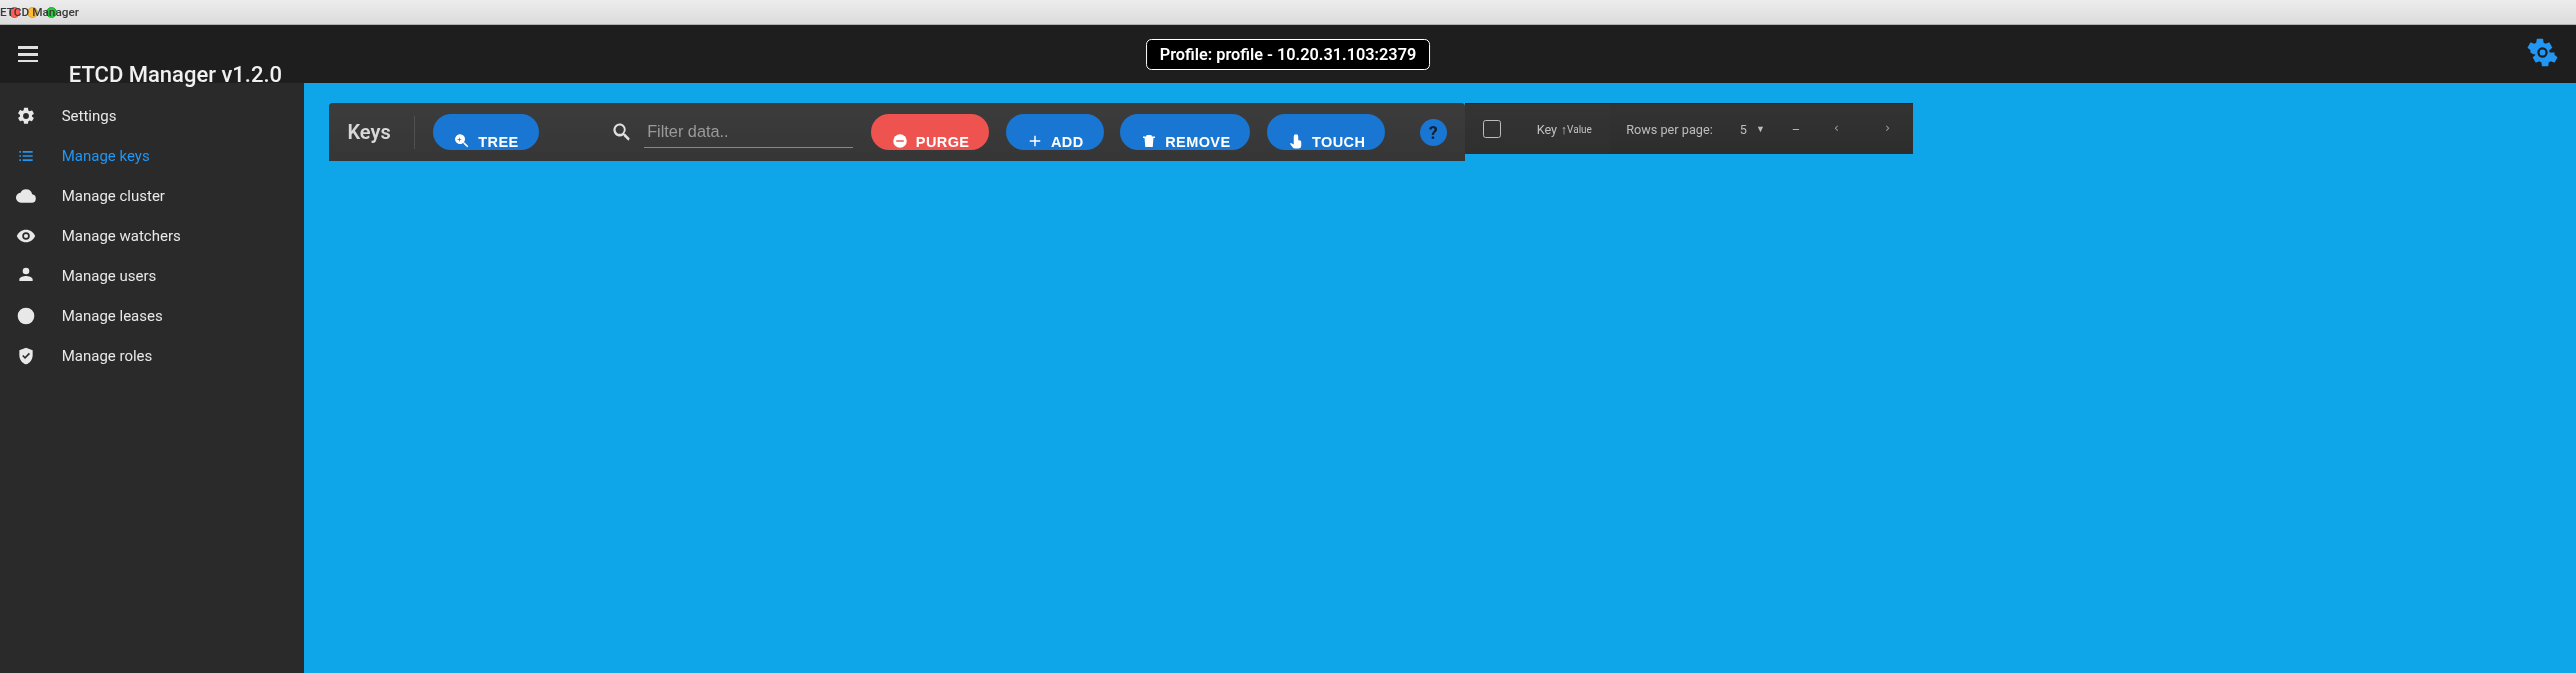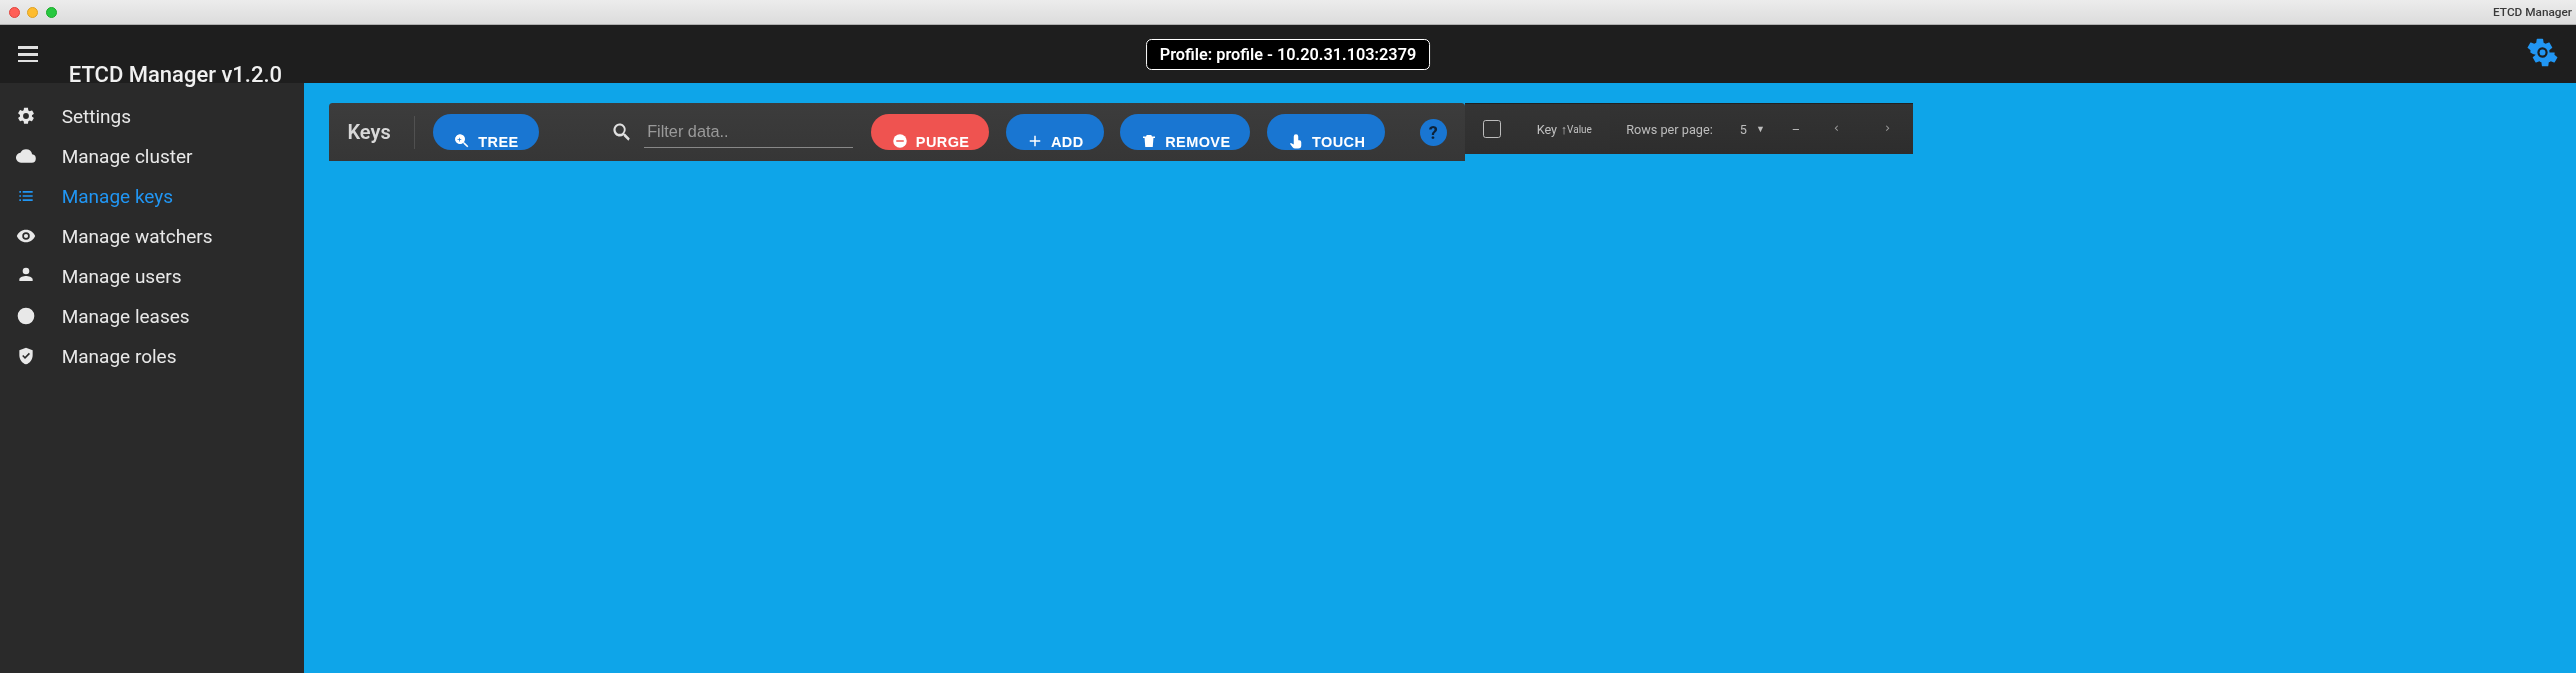--- a/index.html
+++ b/index.html
@@ -27,21 +27,21 @@
   }
   .traffic-light {
     width: 11px; height: 11px; border-radius: 50%;
   }
   .tl-close { background: #ff5f57; border: 0.5px solid #e0443e; }
   .tl-min   { background: #febc2e; border: 0.5px solid #dea123; }
   .tl-max   { background: #28c840; border: 0.5px solid #1aab29; }
   .window-title {
     position: absolute;
     left: 0; right: 4px;
-    text-align: right;
+    text-align: left;
     font-size: 11.8px;
     color: #3a3a3a;
     font-weight: 500;
     pointer-events: none;
   }
 
   
   .appbar {
     height: 58px;
     background: #1e1e1e;
@@ -97,21 +97,21 @@
     padding-top: 12.7px;
     flex-shrink: 0;
   }
   .side-item {
     display: flex;
     align-items: center;
     height: 40px;
     padding: 0 16.3px;
     gap: 25.4px;
     cursor: pointer;
-    font-size: 19px;
+    font-size: 15px;
     color: #e8e8e8;
   }
   .side-item.active { color: #2196f3; }
   .side-item .side-icon { width: 20px; height: 20px; display: flex; align-items: center; justify-content: center; flex-shrink: 0; }
   .side-item .side-icon svg { width: 20px; height: 20px; fill: currentColor; }
 
   
   .main {
     flex: 1;
     background: #0ea5e9;
@@ -302,36 +302,36 @@
 
     <div class="side-item">
       <span class="side-icon">
         <svg viewBox="0 0 24 24">
             <path d="M19.14 12.94a7.14 7.14 0 000-1.88l2.03-1.58a.5.5 0 00.12-.64l-1.92-3.32a.5.5 0 00-.61-.22l-2.39.96a7.03 7.03 0 00-1.62-.94l-.36-2.54A.5.5 0 0013.9 2h-3.84a.5.5 0 00-.49.42l-.36 2.54c-.58.24-1.12.55-1.62.94l-2.39-.96a.5.5 0 00-.61.22L2.67 8.48a.5.5 0 00.12.64l2.03 1.58a7.14 7.14 0 000 1.88l-2.03 1.58a.5.5 0 00-.12.64l1.92 3.32c.13.22.4.31.61.22l2.39-.96c.5.39 1.04.7 1.62.94l.36 2.54c.04.24.25.42.49.42h3.84c.24 0 .45-.18.49-.42l.36-2.54c.58-.24 1.12-.55 1.62-.94l2.39.96c.21.09.48 0 .61-.22l1.92-3.32a.5.5 0 00-.12-.64l-2.03-1.58zM12 15.5A3.5 3.5 0 1112 8.5a3.5 3.5 0 010 7z"></path>
           </svg>
       </span>
       <span>Settings</span>
     </div>
 
+    <div class="side-item active">
+      <span class="side-icon">
+        <svg viewBox="0 0 24 24">
+            <path d="M4 6h2v2H4V6zm4 0h12v2H8V6zM4 11h2v2H4v-2zm4 0h12v2H8v-2zM4 16h2v2H4v-2zm4 0h12v2H8v-2z"></path>
+          </svg>
+      </span>
+      <span>Manage keys</span>
+    </div>
+
     <div class="side-item">
       <span class="side-icon">
         <svg viewBox="0 0 24 24">
             <path d="M19.35 10.04A7.49 7.49 0 0012 4a7.5 7.5 0 00-6.65 4.03A6 6 0 006 20h13a5 5 0 00.35-9.96z"></path>
           </svg>
       </span>
       <span>Manage cluster</span>
-    </div>
-
-    <div class="side-item active">
-      <span class="side-icon">
-        <svg viewBox="0 0 24 24">
-            <path d="M4 6h2v2H4V6zm4 0h12v2H8V6zM4 11h2v2H4v-2zm4 0h12v2H8v-2zM4 16h2v2H4v-2zm4 0h12v2H8v-2z"></path>
-          </svg>
-      </span>
-      <span>Manage keys</span>
     </div>
 
     <div class="side-item">
       <span class="side-icon">
         <svg viewBox="0 0 24 24">
             <path d="M12 4.5C7 4.5 2.73 7.61 1 12c1.73 4.39 6 7.5 11 7.5s9.27-3.11 11-7.5C21.27 7.61 17 4.5 12 4.5zm0 12a4.5 4.5 0 110-9 4.5 4.5 0 010 9zm0-7a2.5 2.5 0 100 5 2.5 2.5 0 000-5z"></path>
           </svg>
       </span>
       <span>Manage watchers</span>
     </div>

